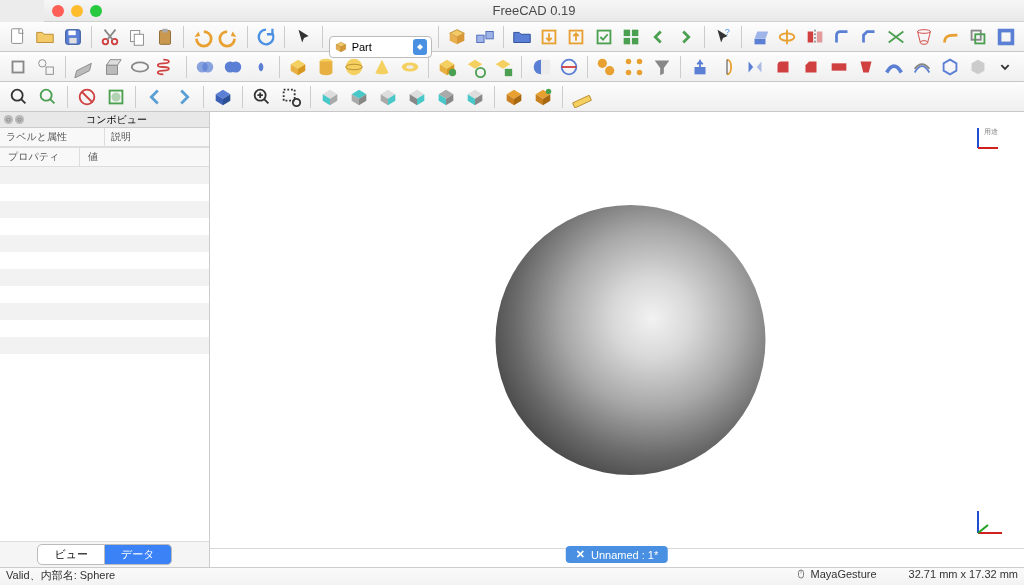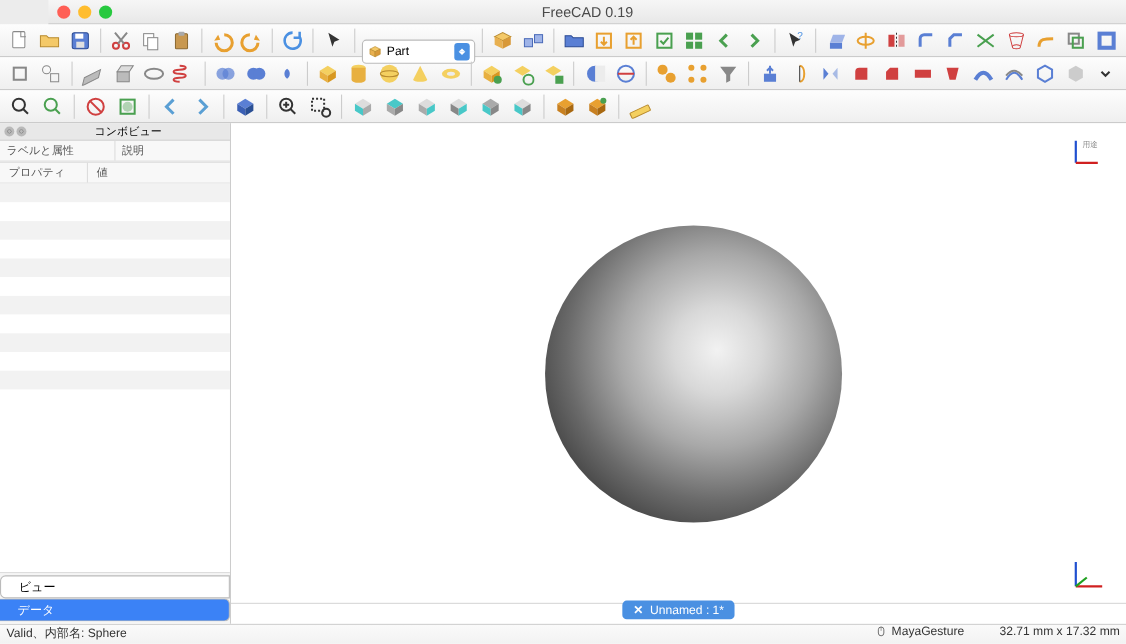--- a/index.html
+++ b/index.html
@@ -58,21 +58,21 @@
 .hl2 { top:32px; left:14px; width:92px; height:22px; }
 
 .prop-header { display:flex; background:#f8f8f8; border-top:1px solid #ddd; border-bottom:1px solid #ddd; font-size:10px; color:#555; }
 .prop-header span{padding:2px 8px;}
 .prop-header span:first-child{width:80px;border-right:1px solid #ddd;}
 .prop-body { flex:1; background:#fff; }
 .prop-body .stripe{height:17px;}
 .prop-body .stripe:nth-child(odd){background:#f2f2f2;}
 .prop-body .stripe:nth-child(even){background:#fff;}
 
-.bottom-tabs { display:flex; justify-content:center; padding:2px 0; background:#f5f5f5; border-top:1px solid #ddd;flex-direction:column; }
+.bottom-tabs { display:flex; justify-content:center; padding:2px 0; background:#f5f5f5; border-top:1px solid #ddd; }
 .bottom-tabs .btab{padding:2px 16px;font-size:11px;border:1px solid #bbb;background:#fff;}
 .bottom-tabs .btab:first-child{border-radius:5px 0 0 5px;}
 .bottom-tabs .btab:last-child{border-radius:0 5px 5px 0;border-left:none;}
 .bottom-tabs .btab.active{background:#3b82f6;color:#fff;}
 
 
 .viewport { flex:1; background:#fff; position:relative; }
 .sphere3d { position:absolute; left:50%; top:50%; transform:translate(-45%,-50%); width:270px; height:270px; border-radius:50%;
   background: radial-gradient(circle at 58% 42%, #f2f2f2 0%, #d8d8d8 18%, #a8a8a8 40%, #6a6a6a 62%, #3a3a3a 82%, #1e1e1e 100%);
 }

